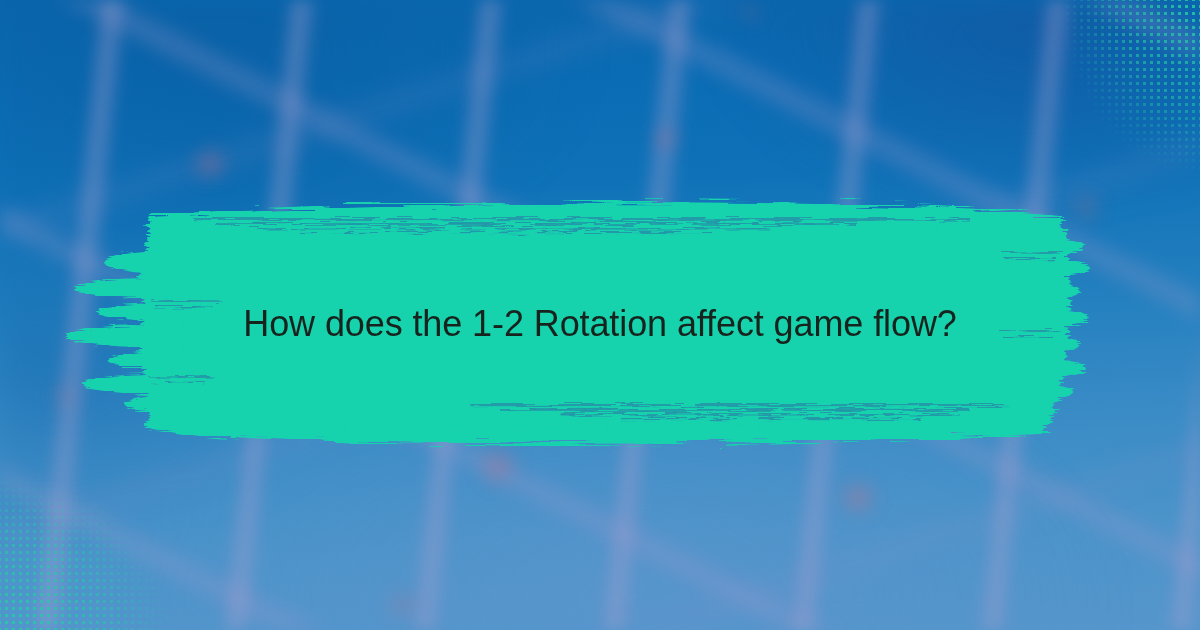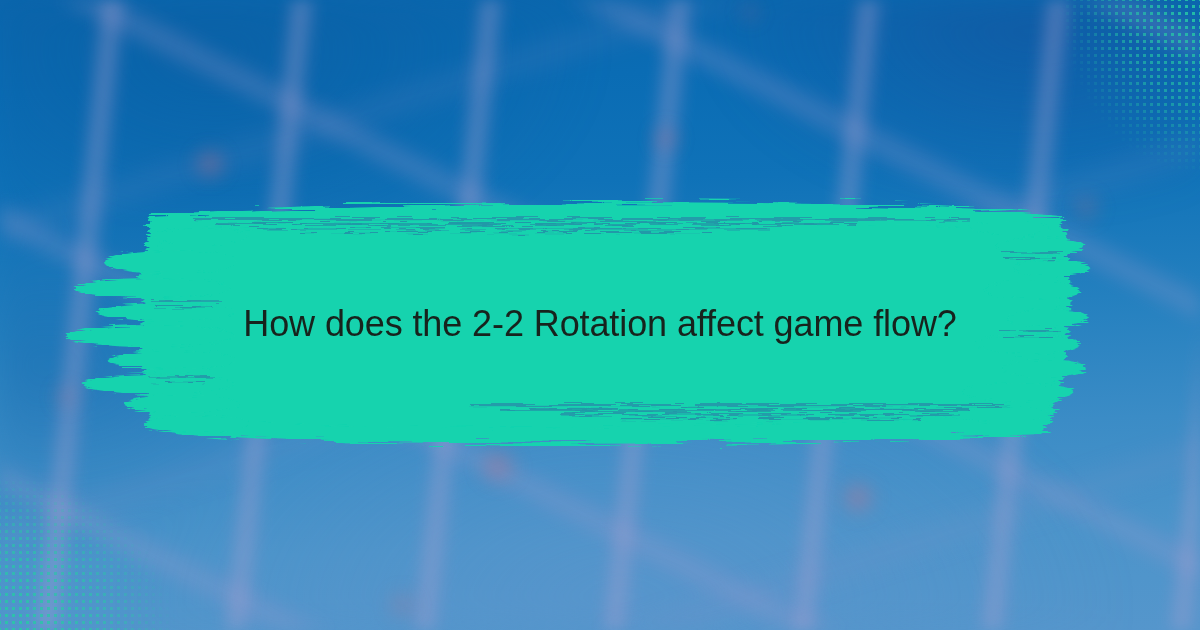--- a/index.html
+++ b/index.html
@@ -263,15 +263,15 @@
         <rect x="148" y="376" width="66" height="1.6" fill="#2f6fa8"></rect>
         <rect x="152" y="382" width="52" height="1.3" fill="#2a6aa4"></rect>
         <rect x="1000" y="252" width="64" height="1.6" fill="#2f6fa8"></rect>
         <rect x="1004" y="258" width="52" height="1.3" fill="#2a6aa4"></rect>
         <rect x="998" y="330" width="62" height="1.6" fill="#2f6fa8"></rect>
         <rect x="1002" y="336" width="50" height="1.3" fill="#2a6aa4"></rect>
       </g>
     </svg>
   </div>
 
-  <div id="headline">How does the 2-2 Rotation affect game flow?</div>
+  <div id="headline">How does the 1-2 Rotation affect game flow?</div>
 
 </div>
 
 </body></html>

